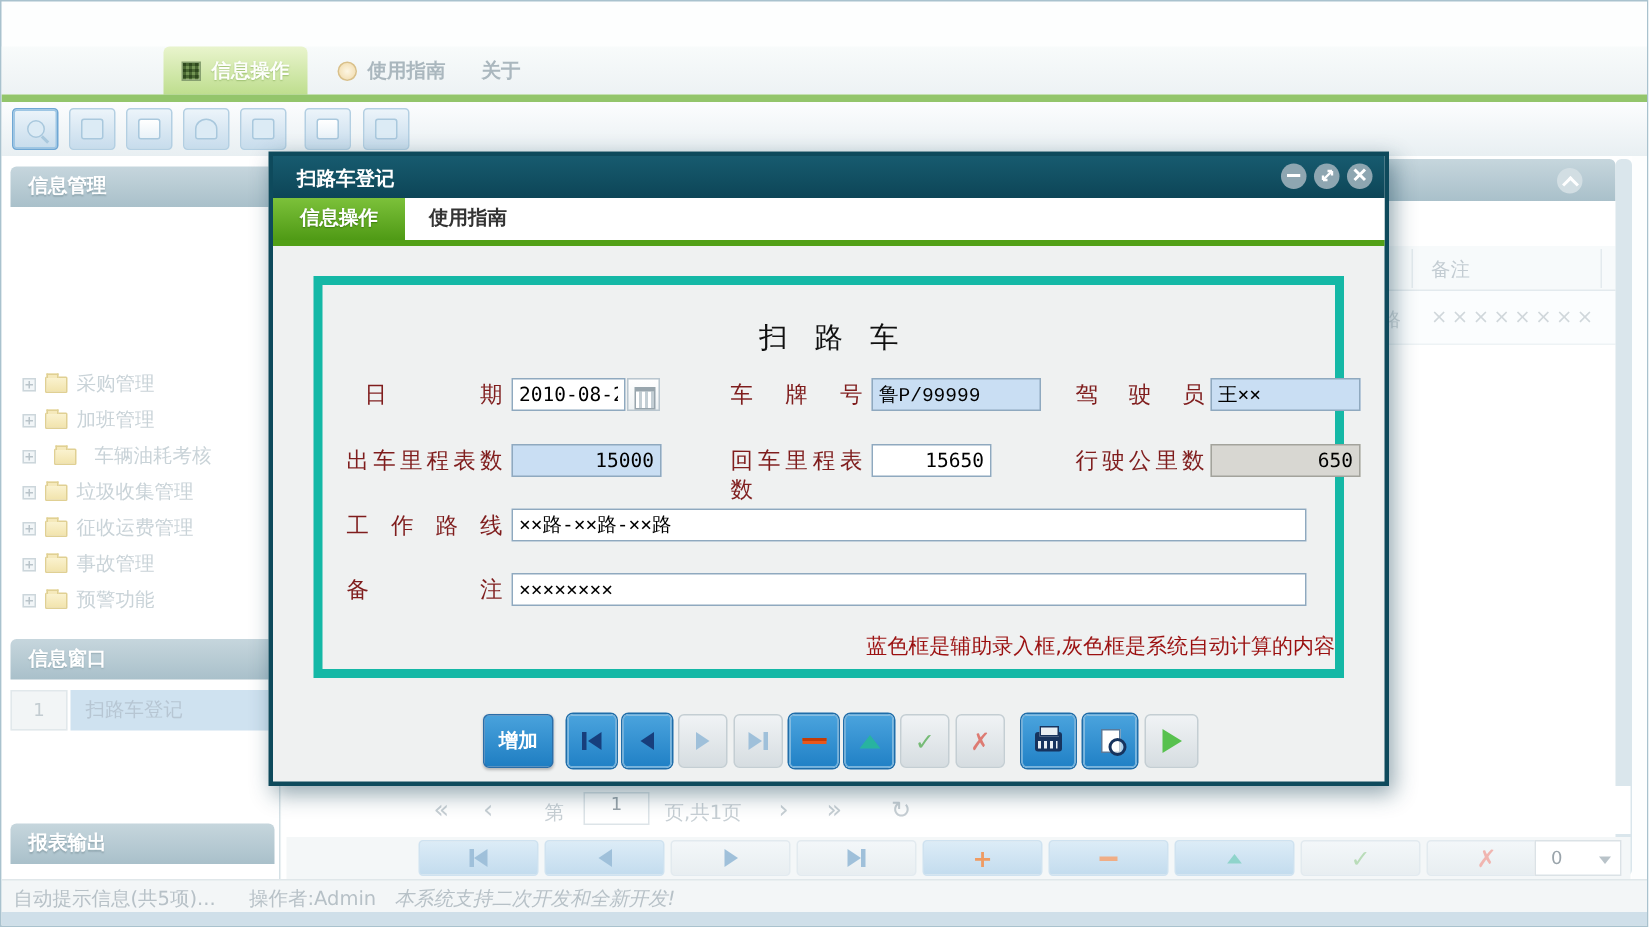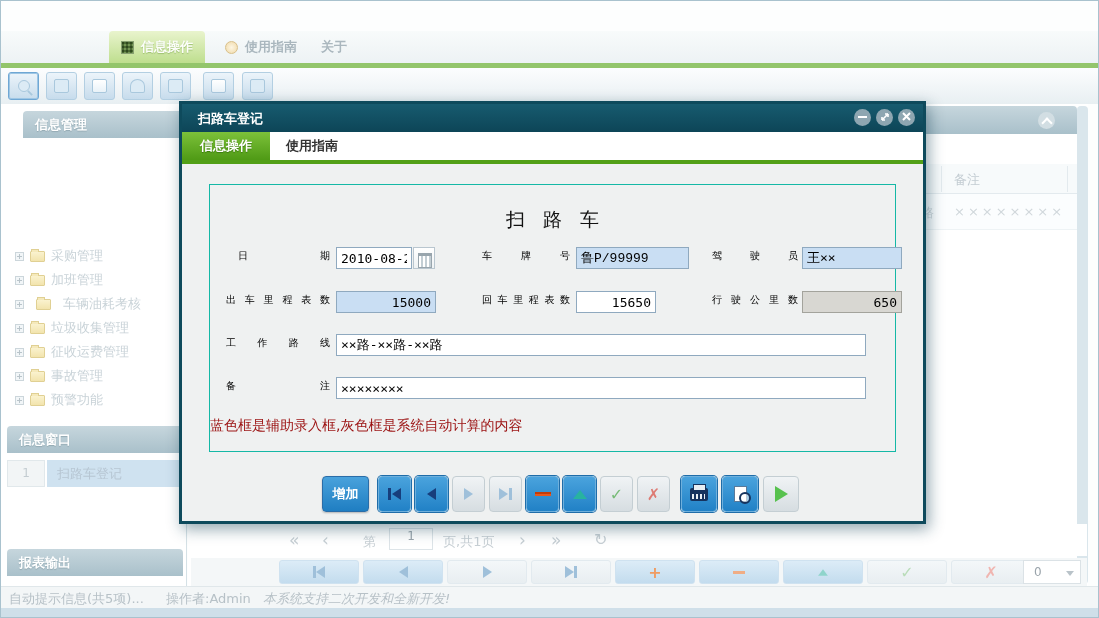--- a/index.html
+++ b/index.html
@@ -109,33 +109,33 @@
     background:linear-gradient(#175b6f,#0d4557); }
   .dlg-title { position:absolute; left:16px; top:6px; color:#fff; font-weight:bold; font-size:13px; }
   .dlg-btn { position:absolute; top:5px; width:17px; height:17px; border-radius:50%; background:#8ea6b1;
     color:#fff; text-align:center; }
   .dlg-btn svg { display:block; margin:3px auto 0; }
   .dlg-tabs { position:absolute; left:0; top:28px; width:100%; height:28px; background:#fff; }
   .dtab { position:absolute; top:0; height:28px; line-height:28px; padding:0 18px; font-size:13px; color:#333; font-weight:bold; }
   .dtab.active { background:linear-gradient(#7cc13a,#4f9a15); color:#fff; text-shadow:0 1px 1px #3c7a0e; }
   .dlg-greenline { position:absolute; left:0; top:56px; width:100%; height:4px; background:#52a017; }
 
-  .form-panel { position:absolute; left:27px; top:80px; width:687px; height:268px; border:1px solid #14b8a6; }
+  .form-panel { position:absolute; left:27px; top:80px; width:687px; height:268px; border:6px solid #14b8a6; }
   .form-title { position:absolute; left:0; top:22px; width:100%; text-align:center; color:#111;
     font-size:19px; letter-spacing:18px; text-indent:18px; }
-  .flabel { position:absolute; color:#000000; font-size:10px; text-align:justify; text-align-last:justify; height:20px; }
+  .flabel { position:absolute; color:#7f1d1d; font-size:15px; text-align:justify; text-align-last:justify; height:20px; }
   .fin { position:absolute; height:22px; border:1px solid #8fa9bf; background:#fff; font-size:13px;
     font-family:"DejaVu Sans Mono","Liberation Mono",monospace; padding:0 4px; color:#000; }
   .fin.blue { background:#c9def3; }
   .fin.gray { background:#d8d7d2; border-color:#a3a39c; }
   .fin.num { text-align:right; }
   .cal-btn { position:absolute; width:22px; height:22px; border:1px solid #b9c6cf; background:linear-gradient(#fff,#eef2f4); }
   .cal-btn::before { content:""; position:absolute; left:4px; top:5px; width:12px; height:11px; border:1px solid #98a5ad;
     background:repeating-linear-gradient(90deg,#fff 0 2px,#c3ced4 2px 4px); border-top:3px solid #98a5ad; }
-  .form-note { position:absolute; left:0; top:232px; width:100%; text-align:left; color:#9b1111; font-size:14px; }
+  .form-note { position:absolute; left:0; top:232px; width:100%; text-align:right; color:#9b1111; font-size:14px; }
 
   .dlg-buttons { position:absolute; left:0; top:372px; width:100%; height:40px; }
   .addbtn { position:absolute; left:140px; top:0; width:47px; height:36px; border-radius:4px;
     background:linear-gradient(#49a2dc,#1f7ec2); border:1px solid #2a6da8; box-shadow:0 1px 2px rgba(0,0,0,.25);
     color:#fff; font-weight:bold; font-size:13px; }
   .nbtn { position:absolute; top:0; width:33px; height:36px; border-radius:4px;
     display:flex; align-items:center; justify-content:center; gap:1px; }
   .nbtn.blue { background:linear-gradient(#4aa3dd,#2181c6); border:1px solid #6fb0dc; box-shadow:0 0 0 1px #1f6da9; }
   .nbtn.gray { background:linear-gradient(#f0f3f5,#d6dde1); border:1px solid #c4ced3; }
   .tri-l { width:0; height:0; border-top:6px solid transparent; border-bottom:6px solid transparent; border-right:9px solid #173e7c; }
@@ -194,21 +194,21 @@
       </div>
     <div class="tbtn" style="left:202px;">
         <span class="tico page"></span>
       </div>
     <div class="tbtn" style="left:241px;">
         <span class="tico"></span>
       </div>
   </div>
 
   <div class="sidebar">
-    <div class="panel-h" style="top:7px;margin-left:16px;">信息管理</div>
+    <div class="panel-h" style="top:7px;">信息管理</div>
     <div class="tree-item" style="top:140px;">
         <span class="plusbox"></span>
         <span class="folder"></span>
         <span>采购管理</span>
       </div>
     <div class="tree-item" style="top:164px;">
         <span class="plusbox"></span>
         <span class="folder"></span>
         <span>加班管理</span>
       </div>

